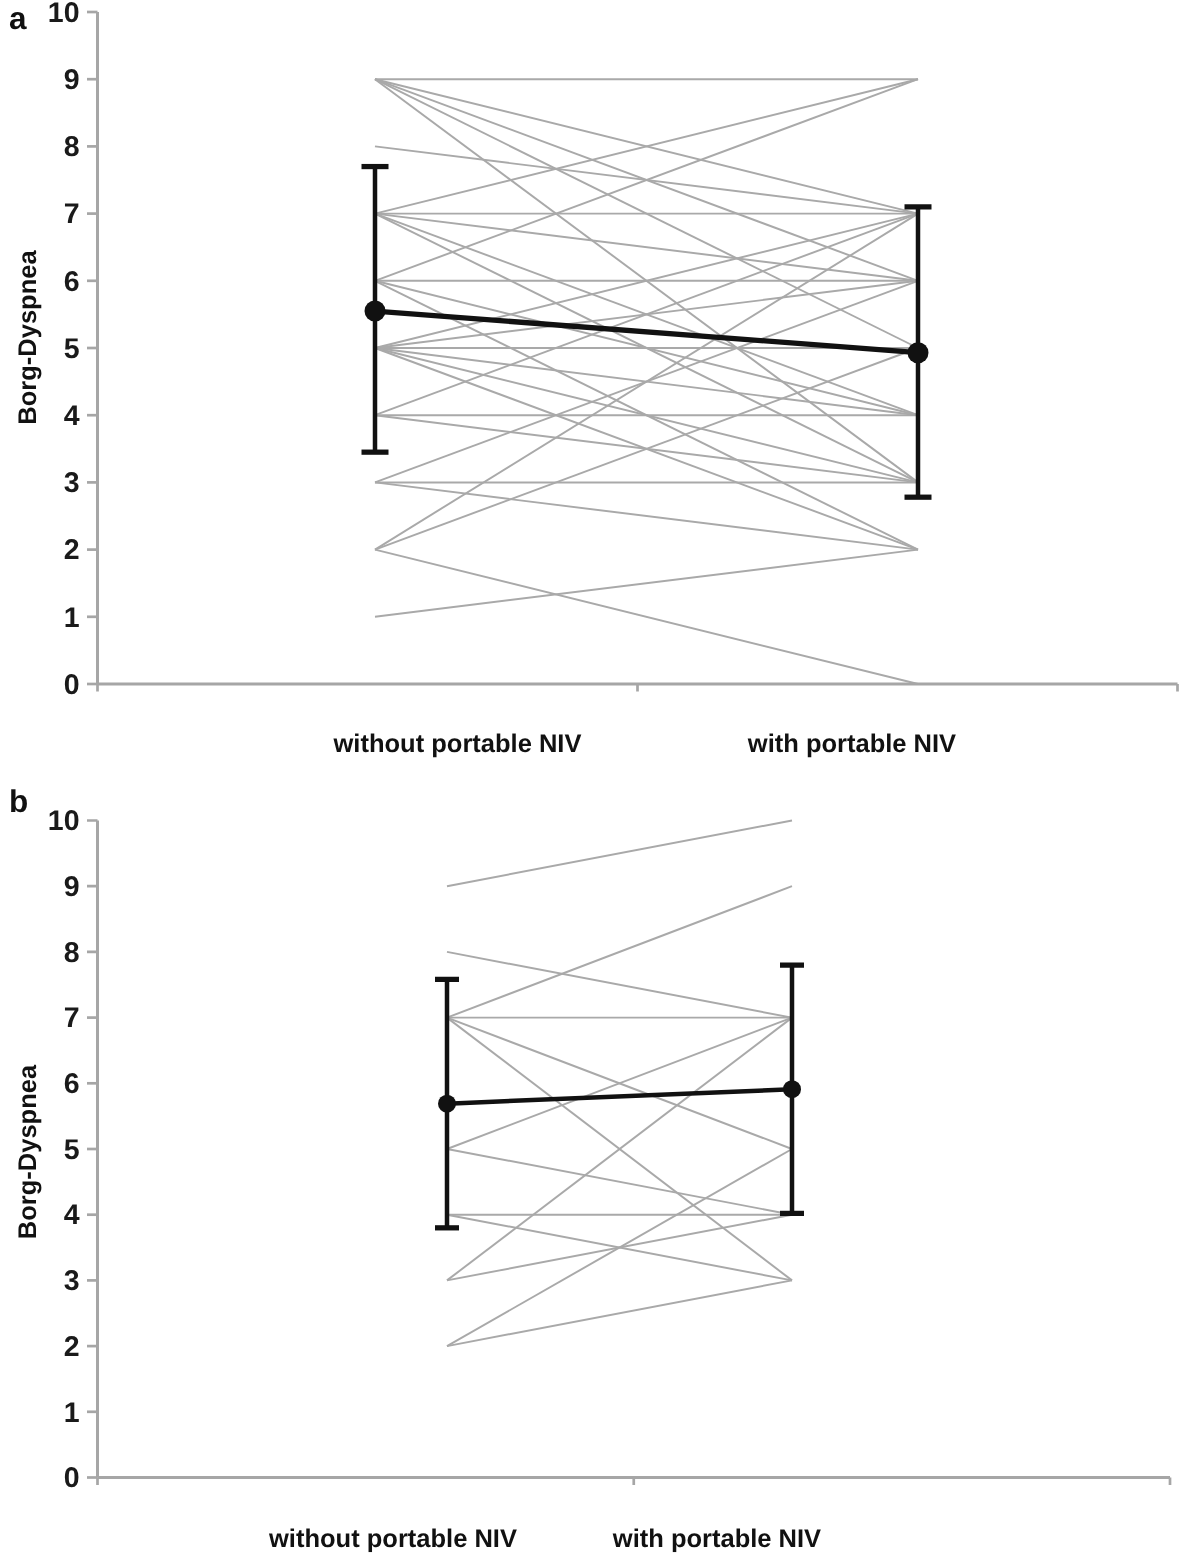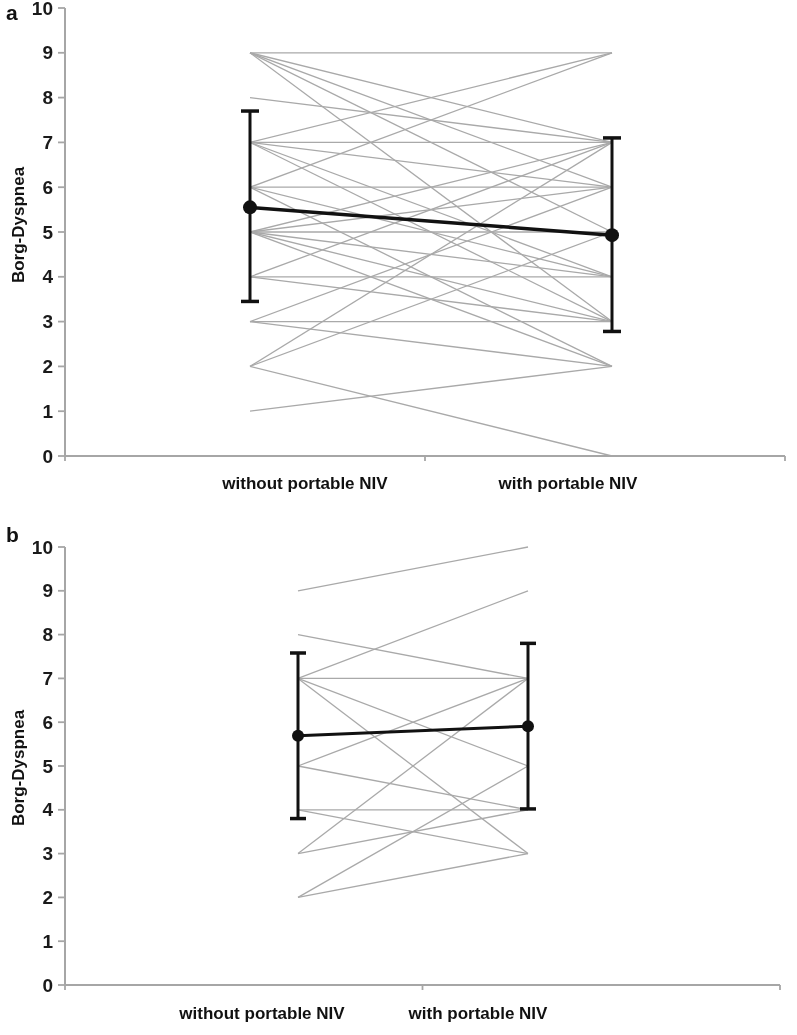--- a/index.html
+++ b/index.html
@@ -16,21 +16,21 @@
   #letter-a{top:2px;}
   #letter-b{top:524px;}
   .y-title{
     position:absolute;font-size:17px;font-weight:bold;color:#111;
     transform:translate(-50%,-50%) rotate(-90deg);white-space:nowrap;
   }
   #ytitle-a{left:19px;top:225px;}
   #ytitle-b{left:19px;top:768px;}
   .cat-label{
     position:absolute;width:260px;text-align:center;font-size:17px;font-weight:bold;color:#111;
-    transform:translateX(-50%);white-space:nowrap;
+    transform:translateX(-50%);white-space:nowrap;margin-top:12px;
   }
   #cat-a-0{left:305px;top:474px;}
   #cat-a-1{left:568px;top:474px;}
   #cat-b-0{left:262px;top:1004px;}
   #cat-b-1{left:478px;top:1004px;}
 </style>
 </head>
 <body>
 
 <div id="stage">

